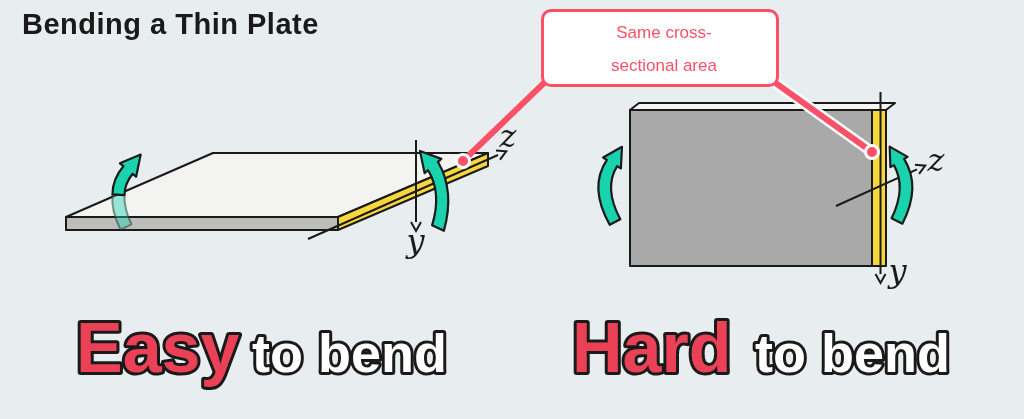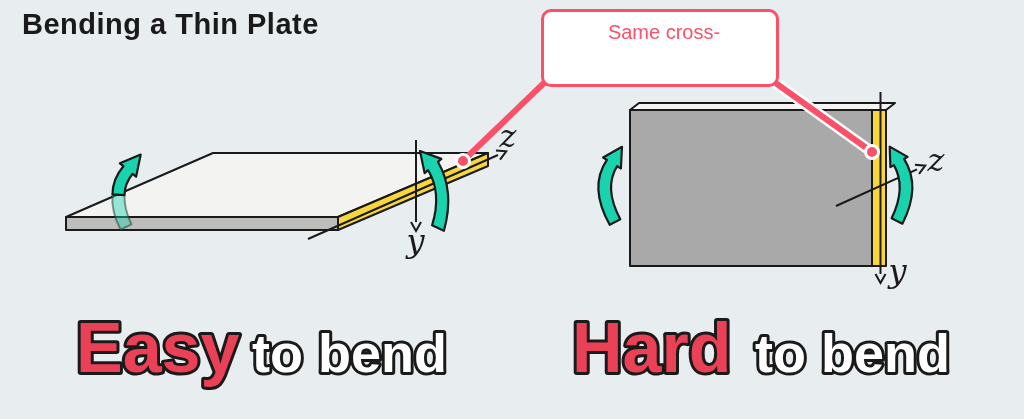--- a/index.html
+++ b/index.html
@@ -11,21 +11,21 @@
   #scene{position:absolute;left:0;top:0;z-index:1;}
   .page-title{
     position:absolute;left:22px;top:8px;z-index:2;
     font-size:29px;font-weight:bold;color:var(--ink);
     letter-spacing:0.5px;
   }
   .callout{
     position:absolute;left:541px;top:9px;width:238px;height:78px;z-index:3;
     box-sizing:border-box;background:var(--callout-bg);
     border:3.5px solid var(--accent-pink);border-radius:10px;
-    color:var(--accent-pink);font-size:20px;line-height:33px;
+    color:var(--accent-pink);font-size:17px;line-height:33px;
     text-align:center;padding-top:4px;padding-left:8px;
   }
   .callout span{display:block;}
   .axis-label{
     font-family:"DejaVu Serif", serif;font-style:italic;font-size:32px;
     fill:var(--ink);
   }
   .caption{
     font-weight:bold;
     paint-order:stroke;stroke:var(--ink);stroke-linejoin:round;
@@ -33,20 +33,21 @@
   .caption-big{font-size:70px;stroke-width:6px;fill:var(--caption-red);}
   .caption-small{font-size:54px;stroke-width:6px;fill:var(--caption-white);}
 </style>
 </head>
 <body>
 
 <div class="page-title">Bending a Thin Plate</div>
 
 <div class="callout">
   <span>Same cross-</span>
+  <span>sectional area</span>
 </div>
 
 <svg id="scene" width="1024" height="419" viewBox="0 0 1024 419">
   <defs>
     <marker id="ah" markerUnits="userSpaceOnUse" markerWidth="13" markerHeight="14" refX="1.5" refY="7" orient="auto">
       <path d="M1.5,2 L10.5,7 L1.5,12" fill="none" stroke="#1a1a1a" stroke-width="2"></path>
     </marker>
   </defs>
 
   <g>

